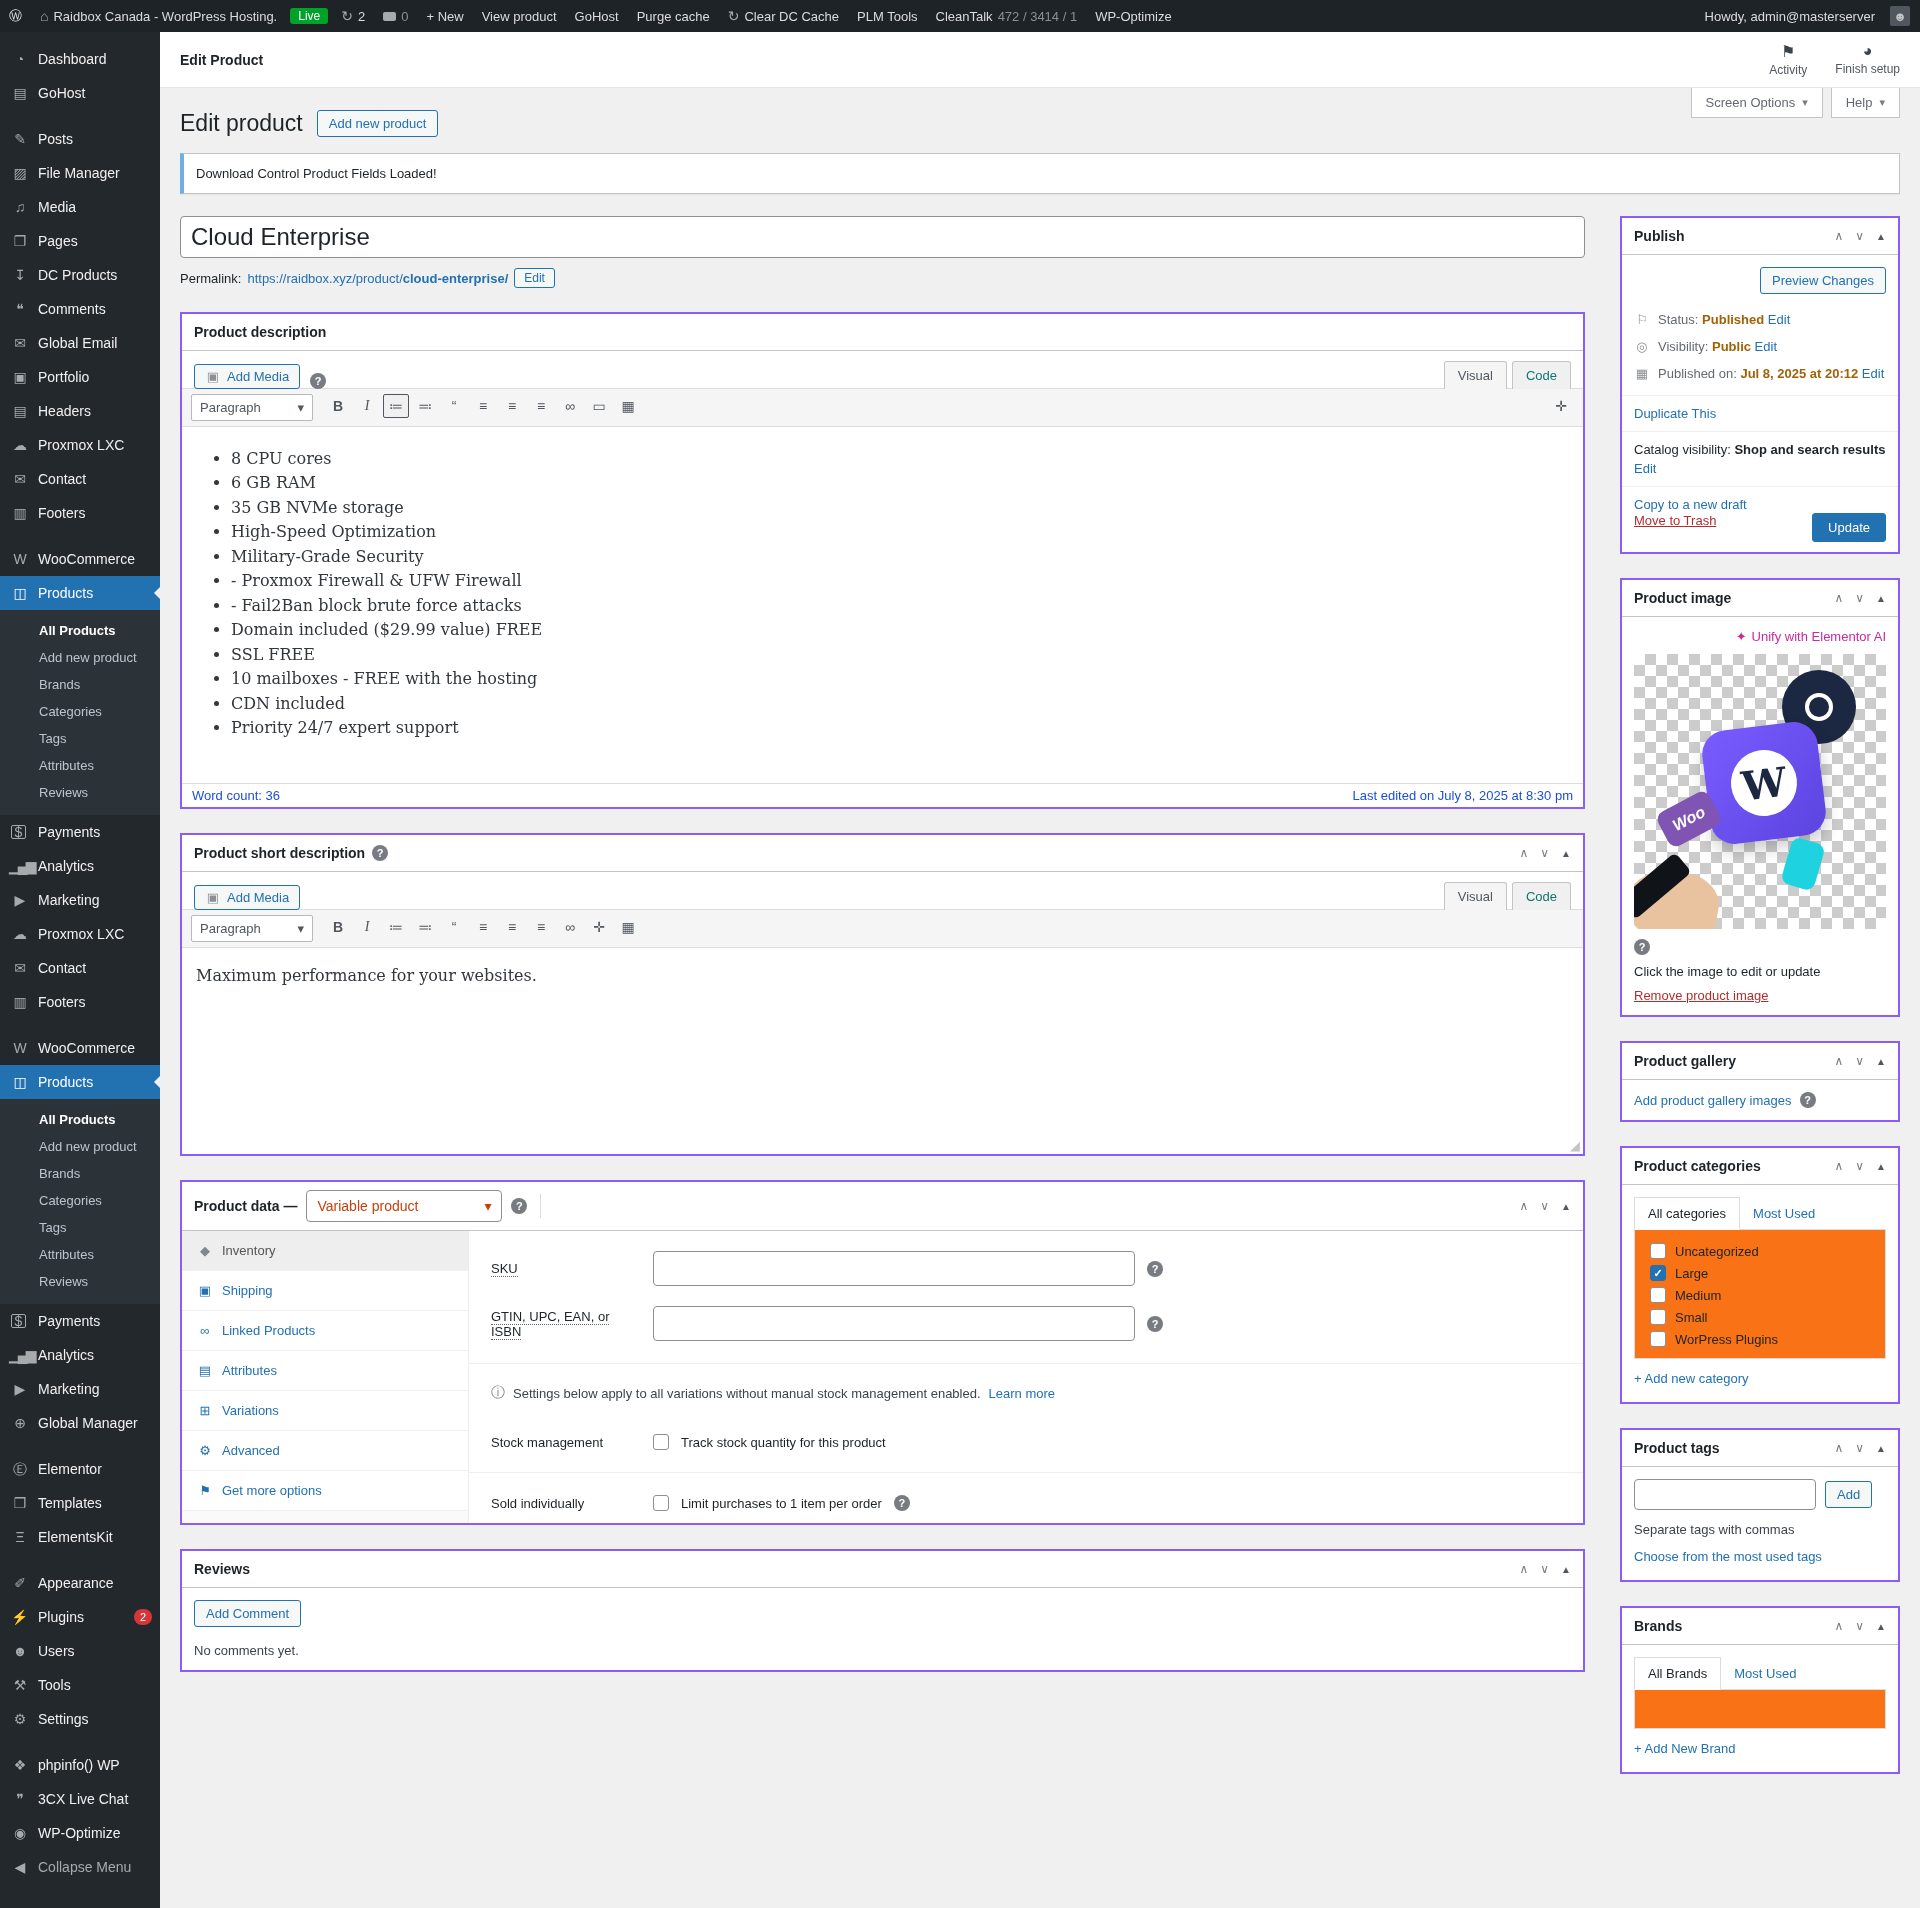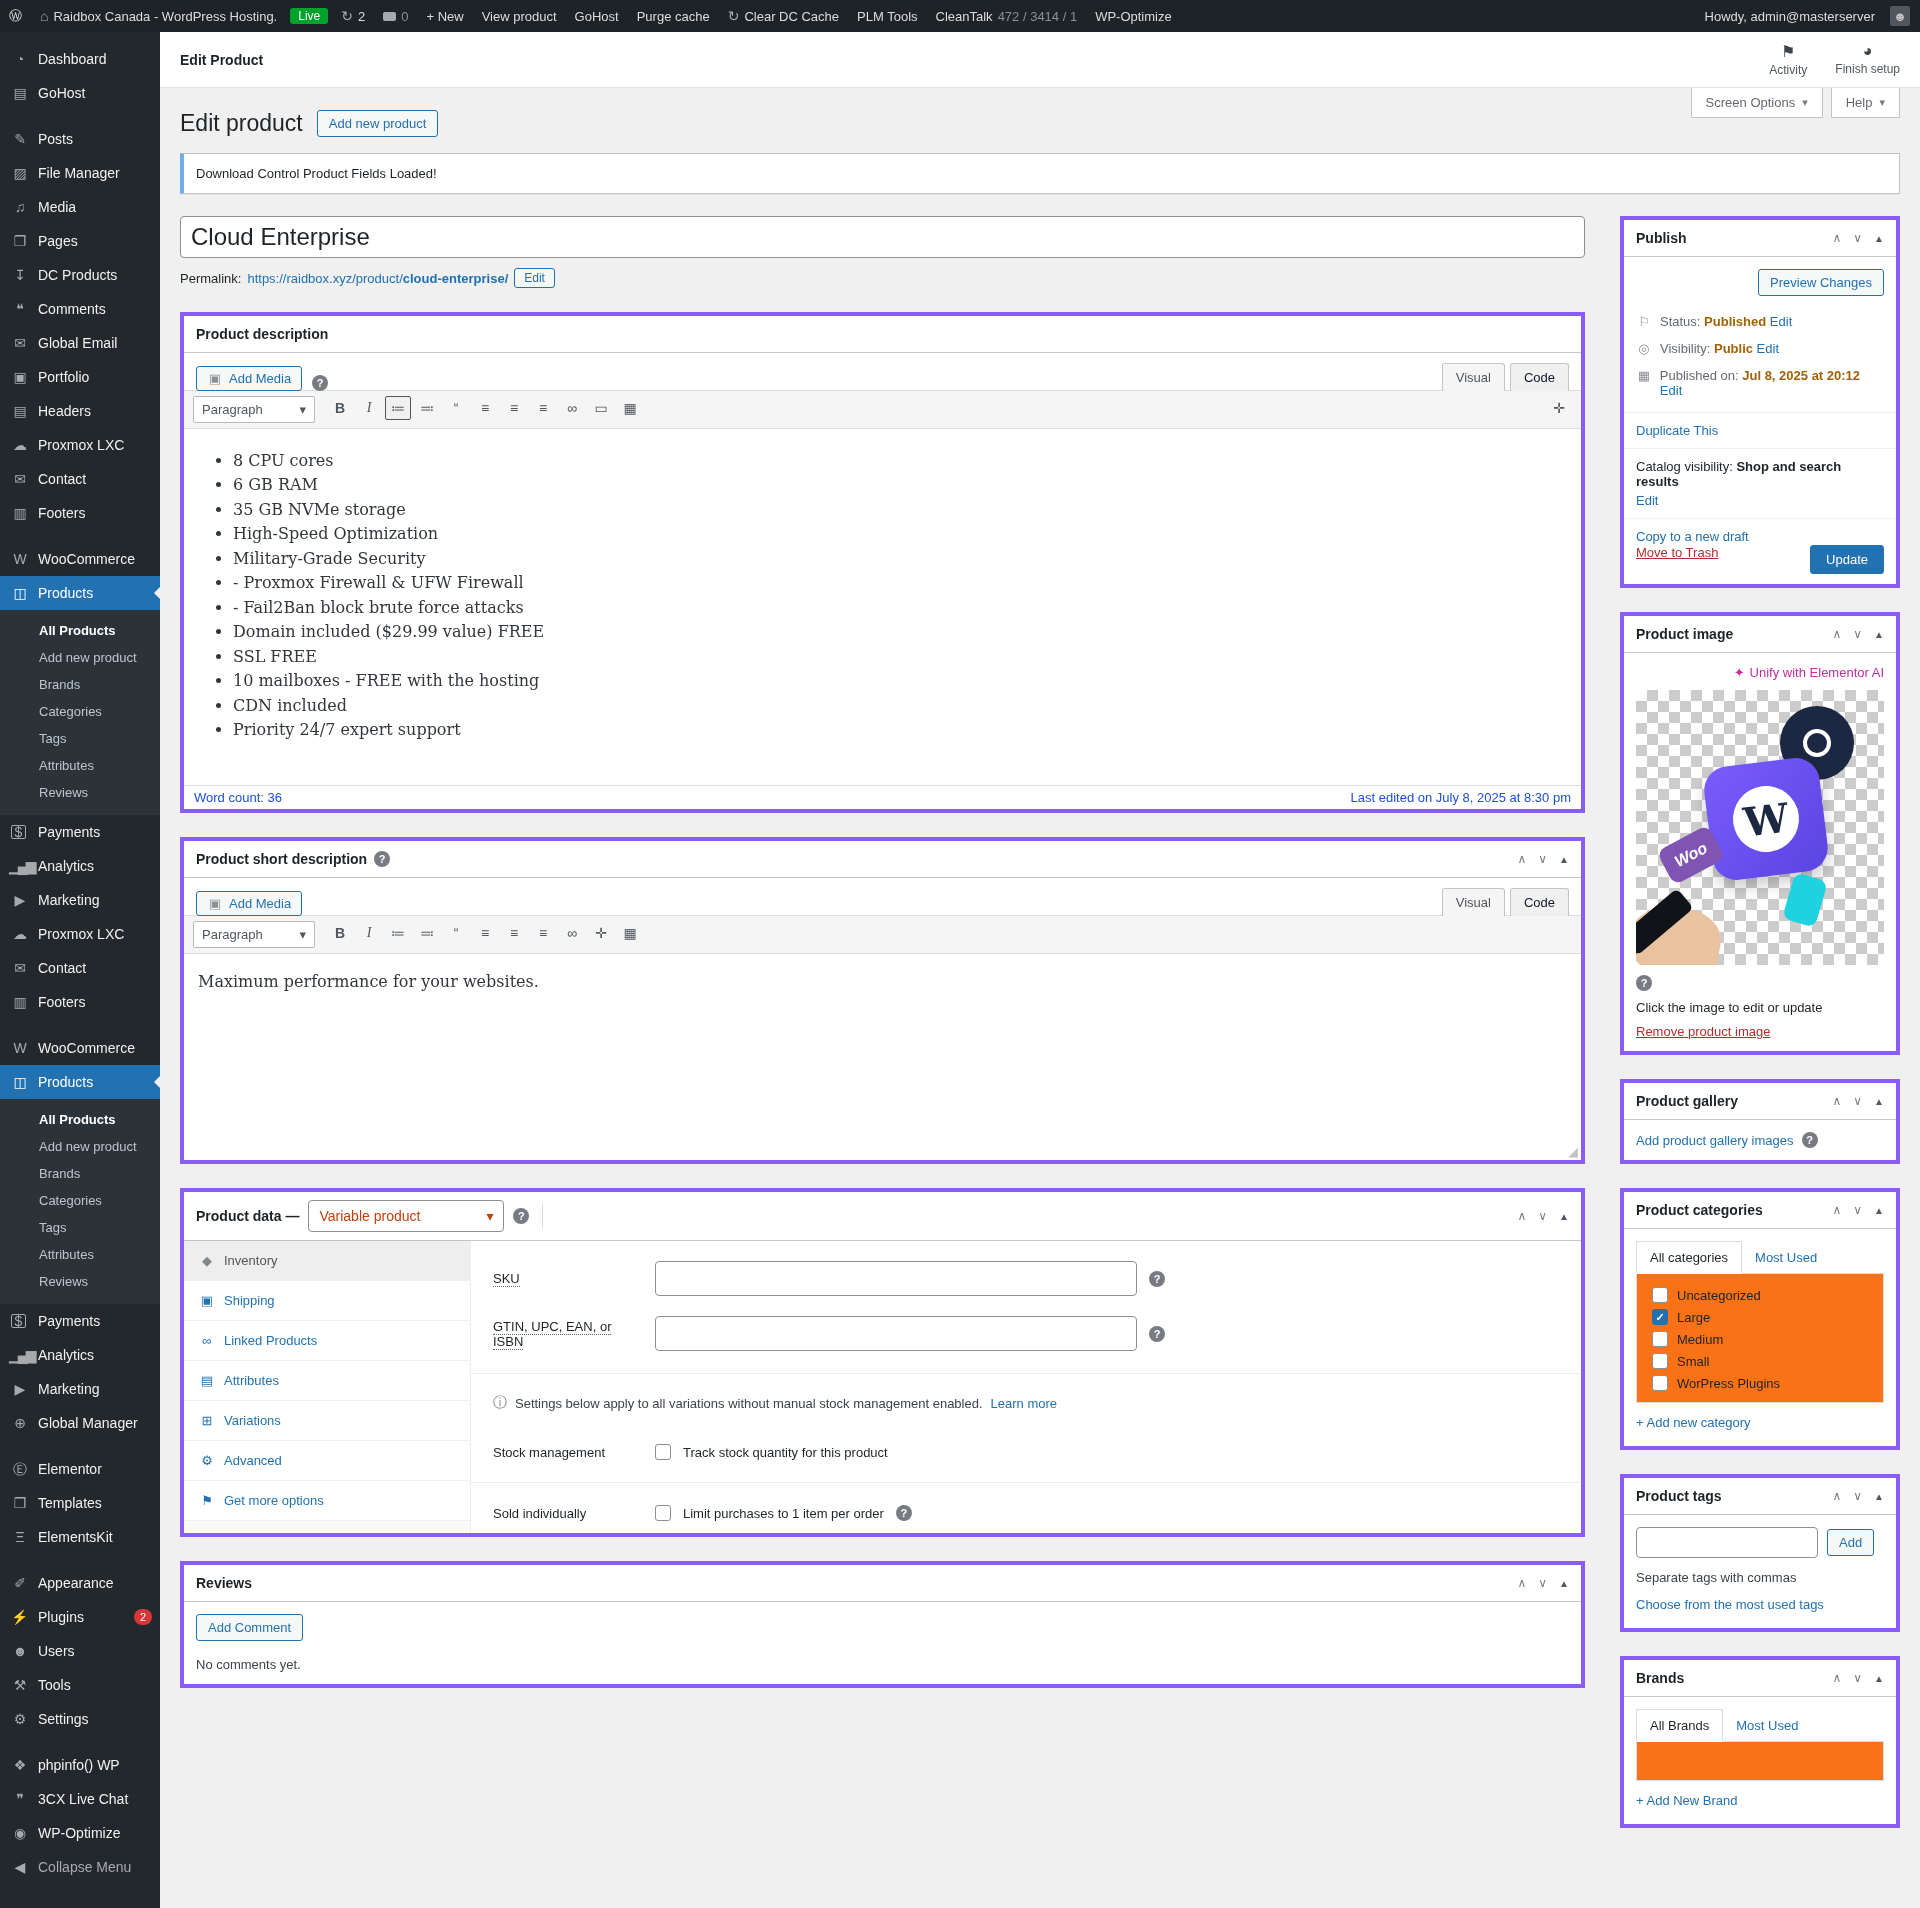--- a/index.html
+++ b/index.html
@@ -59,36 +59,36 @@
   .btn-sm{border:1px solid #2271b1;color:#2271b1;background:#f6f7f7;border-radius:3px;padding:2px 9px;font-size:12px;cursor:pointer}
   .notice{background:#fff;border:1px solid #c3c4c7;border-left:4px solid #72aee6;box-shadow:0 1px 1px rgba(0,0,0,.04);
           padding:12px;margin-bottom:22px}
   .columns{display:flex;gap:35px;align-items:flex-start}
   .colmain{flex:1;min-width:0}
   .colside{flex:0 0 280px;width:280px}
   #titleinput{width:100%;height:42px;border:1px solid #8c8f94;border-radius:4px;background:#fff;
               font-size:24px;padding:3px 10px;color:#1d2327;font-family:"Liberation Sans",sans-serif}
   .permalink{margin-top:10px;display:flex;align-items:center;gap:6px}
   
-  .panel{background:#fff;border:4px solid #8b5cf6;margin-top:24px}
+  .panel{background:#fff;border:2px solid #8b5cf6;margin-top:24px}
   .colside .panel:first-child{margin-top:0}
   .phead{display:flex;align-items:center;gap:7px;padding:10px 12px;border-bottom:1px solid #c3c4c7;
          font-weight:700;font-size:14px;color:#1d2327}
   .chevs{margin-left:auto;display:flex;gap:12px;align-items:center;font-weight:400}
   .chev{color:#787c82;font-size:12px;cursor:pointer}
   .tri{color:#50575e;font-size:10px;cursor:pointer}
   .qi{display:inline-flex;width:16px;height:16px;border-radius:50%;background:#787c82;color:#fff;
       align-items:center;justify-content:center;font-size:11px;font-weight:700;flex:0 0 16px;cursor:pointer}
   
   .medrow{display:flex;align-items:flex-end;padding:10px 12px 0;gap:10px}
   .addmedia{display:flex;align-items:center;gap:6px;border:1px solid #2271b1;color:#2271b1;background:#f6f7f7;
             border-radius:3px;padding:4px 10px;cursor:pointer}
   .addmedia .mico{font-size:13px}
   .edtabs{margin-left:auto;display:flex;align-items:flex-end}
-  .edtab{padding:6px 13px;border:1px solid #c3c4c7;border-bottom:none;background:#f0f0f1;color:#0f172a;
+  .edtab{padding:6px 13px;border:1px solid #c3c4c7;border-bottom:none;background:#f0f0f1;color:#0f766e;
          margin-left:5px;border-radius:3px 3px 0 0;cursor:pointer}
   .edtab.active{background:#f5f5f5;color:#50575e}
   .tbar{display:flex;align-items:flex-start;gap:3px;background:#f5f5f5;border-top:1px solid #dcdcde;
         border-bottom:1px solid #dcdcde;padding:5px 9px;margin-top:-1px}
   .pselect{display:flex;align-items:center;justify-content:space-between;width:122px;height:27px;background:#fff;
            border:1px solid #b4b9be;border-radius:2px;padding:0 8px;color:#50575e;margin-right:9px;cursor:pointer}
   .tbtn{min-width:26px;height:24px;display:flex;align-items:center;justify-content:center;color:#50575e;
         border:1px solid transparent;border-radius:2px;font-size:14px;cursor:pointer}
   .tbtn.pressed{border-color:#50575e;background:#f0f0f1}
   .tbtn.b{font-weight:700}.tbtn.i{font-style:italic;font-family:"Liberation Serif",serif}

